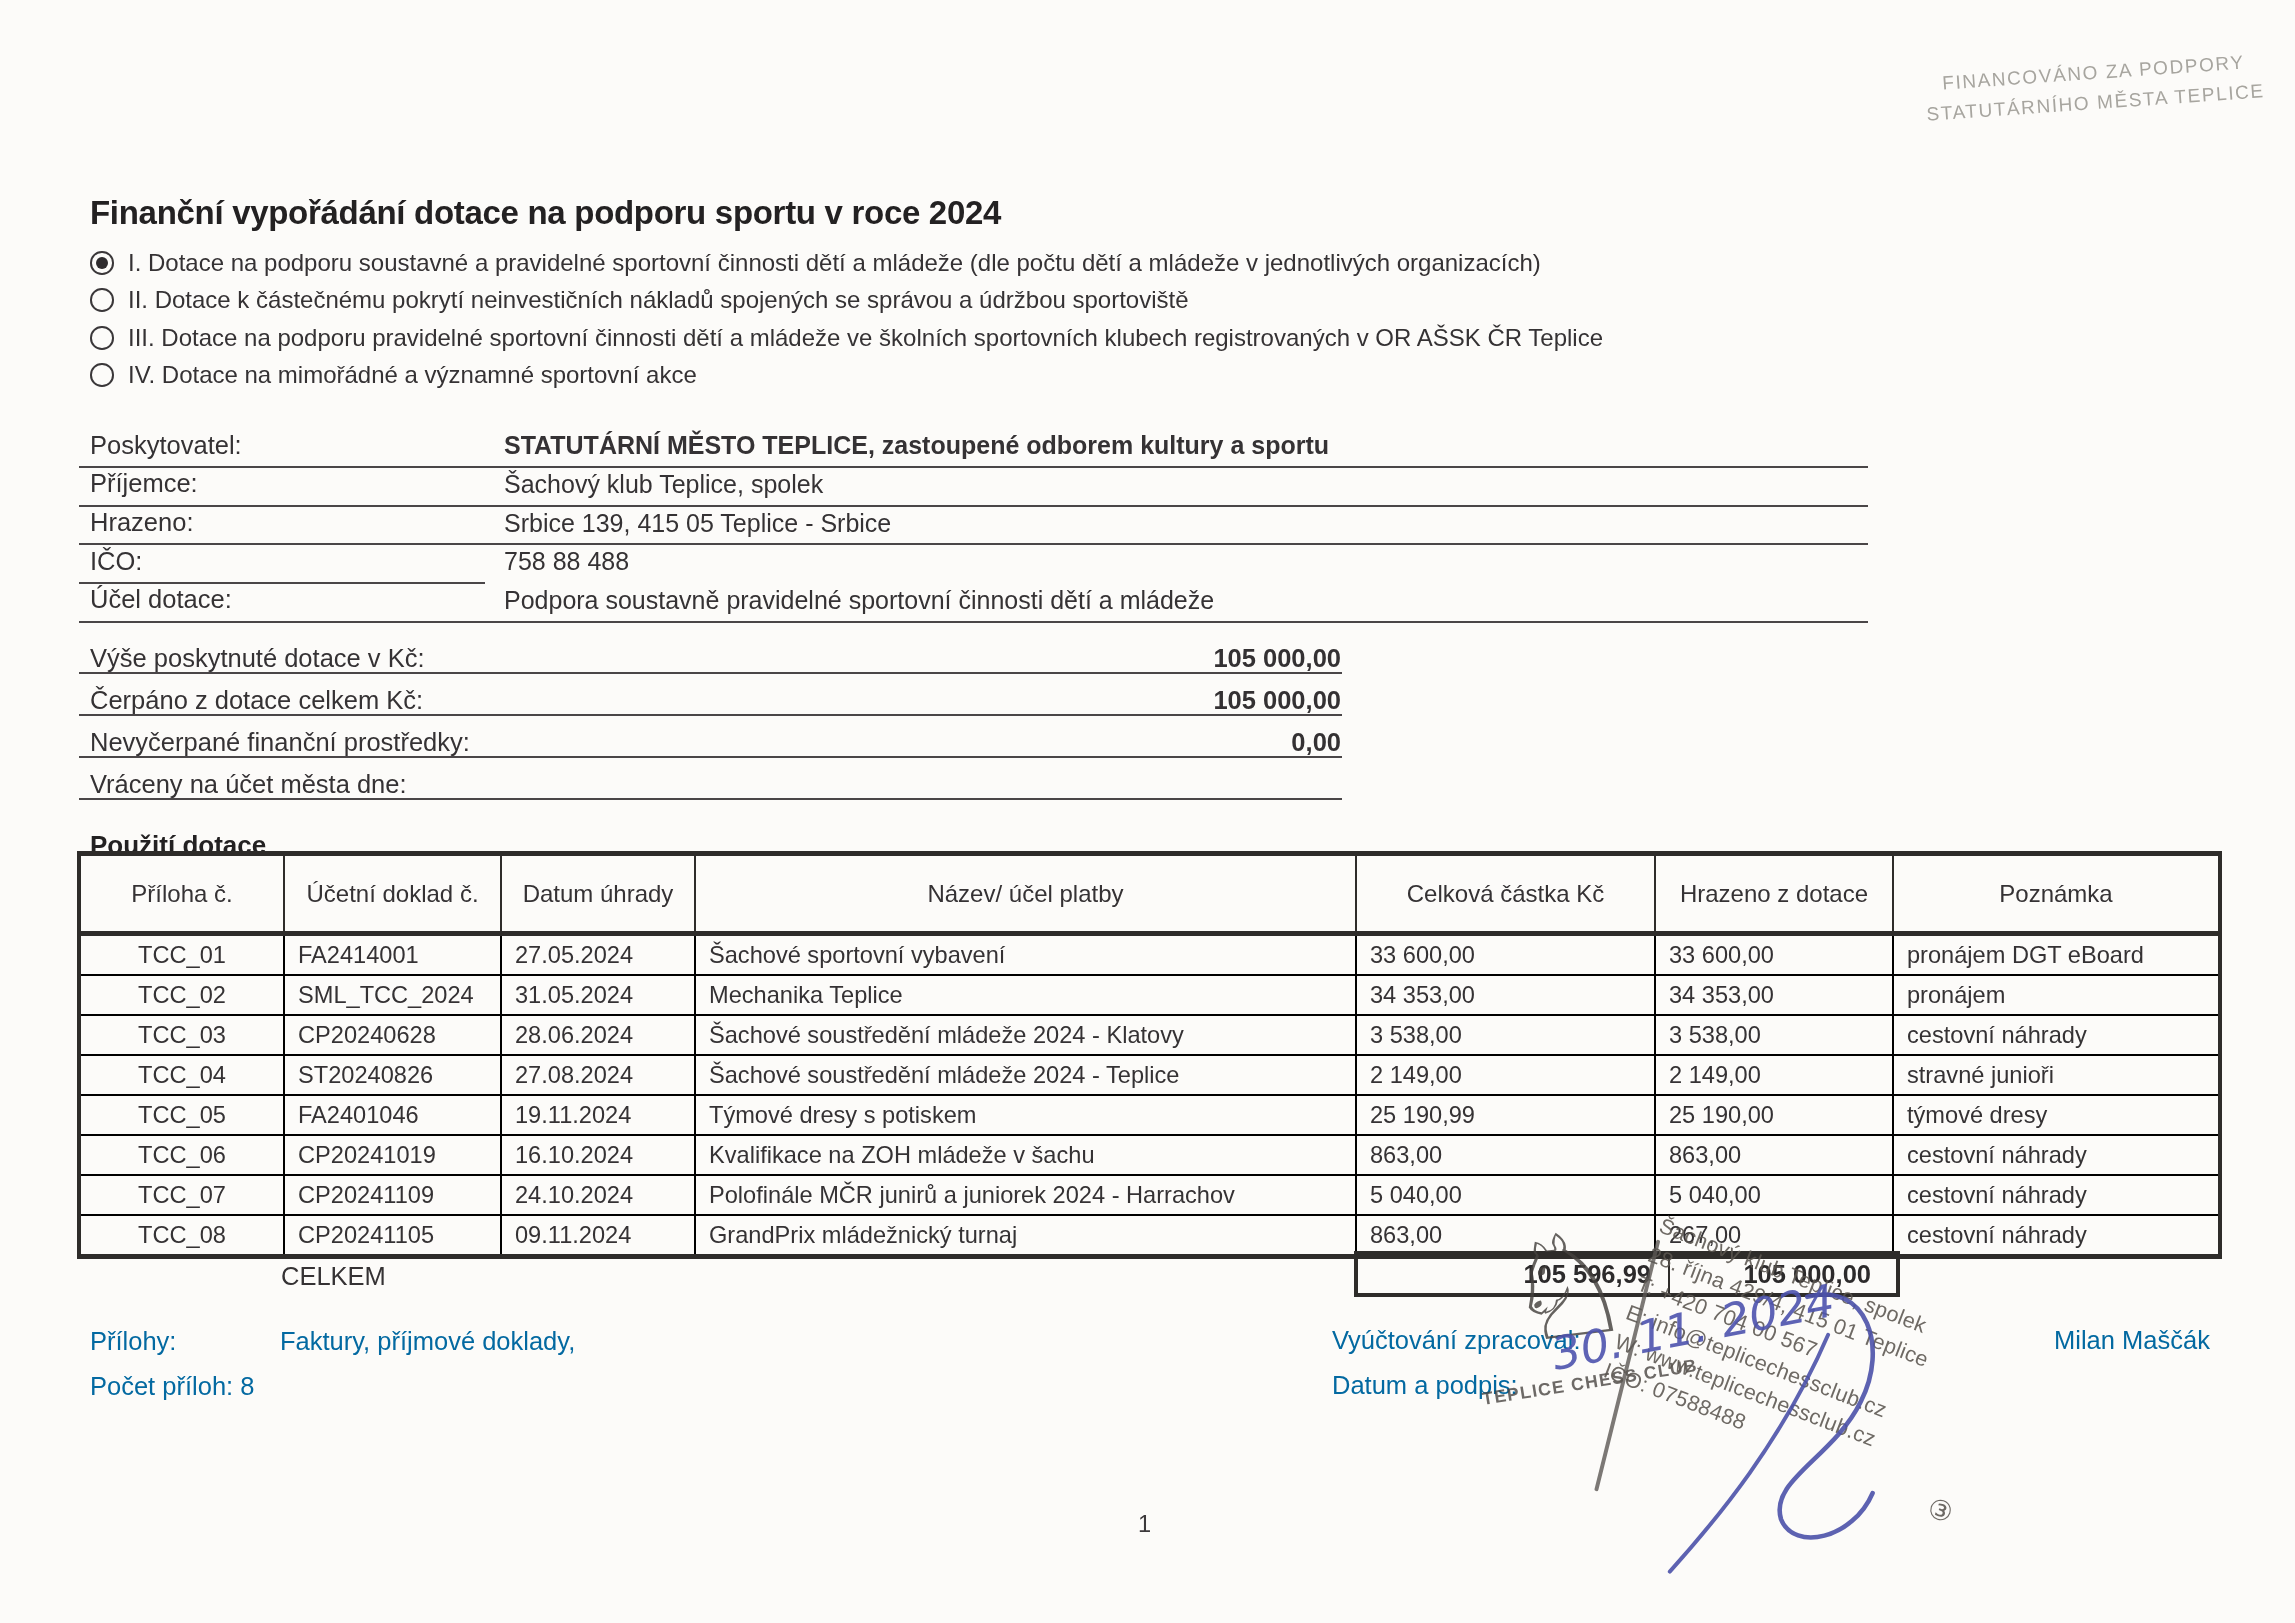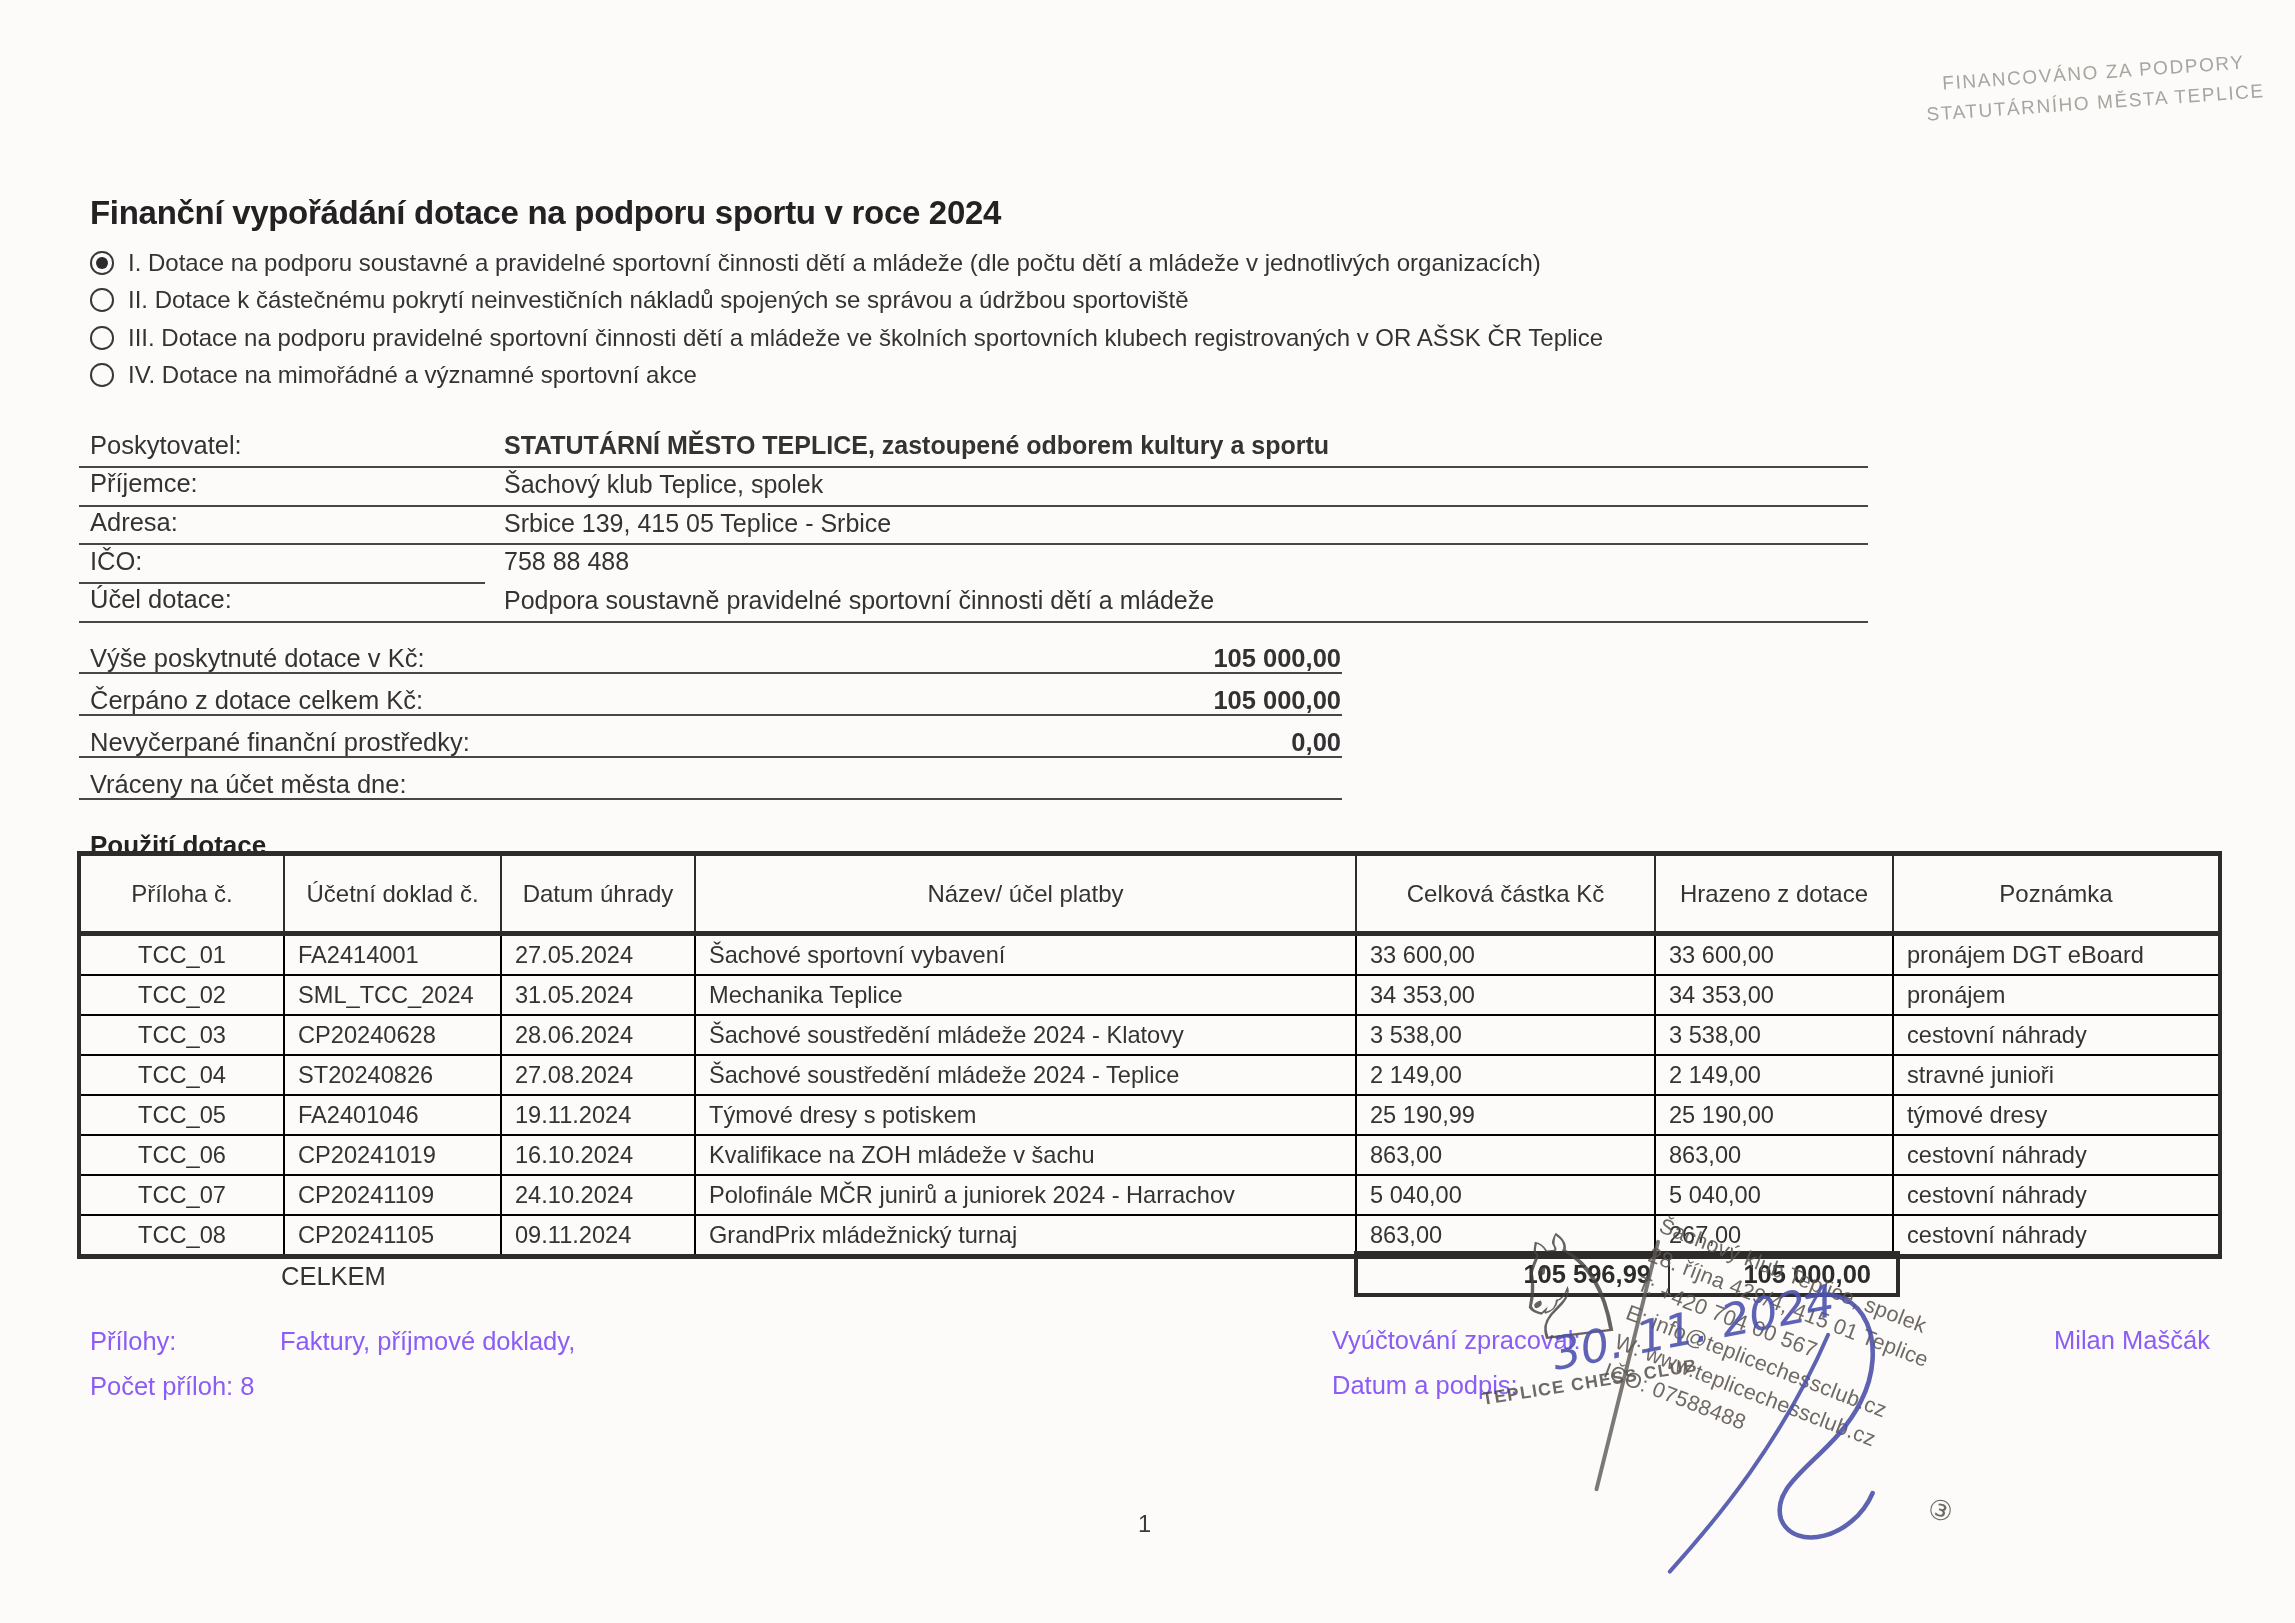--- a/index.html
+++ b/index.html
@@ -81,21 +81,21 @@
     border:4.6px solid #2e2c2a;display:flex;background:transparent;
   }
   .totals-cell{
     display:flex;align-items:center;justify-content:flex-end;
     font-size:25.5px;font-weight:bold;color:#2c2a2b;
   }
   .totals-cell.first{width:293px;border-right:2px solid #2e2c2a;padding-right:17px;}
   .totals-cell.second{flex:1;padding-right:25px;}
 
   
-  .foot{font-size:25.5px;color:#8b5cf6;white-space:nowrap;}
+  .foot{font-size:25.5px;color:#0369a1;white-space:nowrap;}
 
   
   .club-stamp-text{
     left:1666px;top:1210px;
     transform:rotate(21deg);transform-origin:top left;
     font-size:21.6px;line-height:31px;letter-spacing:0.3px;
     color:#5b5650;opacity:.88;white-space:nowrap;
   }
   .club-stamp-mark{left:1928px;top:1494px;font-size:27.5px;color:#55504b;opacity:.85;transform:rotate(18deg);}
   .knight{
@@ -146,21 +146,21 @@
   </div>
 
   <div class="abs field-label" style="top:431px">Poskytovatel:</div>
   <div class="abs field-value bold" style="top:431px">STATUTÁRNÍ MĚSTO TEPLICE, zastoupené odborem kultury a sportu</div>
   <div class="abs rule" style="left:79px;top:466px;width:1789px"></div>
 
   <div class="abs field-label" style="top:469px">Příjemce:</div>
   <div class="abs field-value" style="top:470px">Šachový klub Teplice, spolek</div>
   <div class="abs rule" style="left:79px;top:505px;width:1789px"></div>
 
-  <div class="abs field-label" style="top:508px">Adresa:</div>
+  <div class="abs field-label" style="top:508px">Hrazeno:</div>
   <div class="abs field-value" style="top:509px">Srbice 139, 415 05 Teplice - Srbice</div>
   <div class="abs rule" style="left:79px;top:543px;width:1789px"></div>
 
   <div class="abs field-label" style="top:547px">IČO:</div>
   <div class="abs field-value" style="top:547px">758 88 488</div>
   <div class="abs rule" style="left:79px;top:582px;width:406px"></div>
 
   <div class="abs field-label" style="top:585px">Účel dotace:</div>
   <div class="abs field-value" style="top:586px">Podpora soustavně pravidelné sportovní činnosti dětí a mládeže</div>
   <div class="abs rule" style="left:79px;top:621px;width:1789px"></div>

